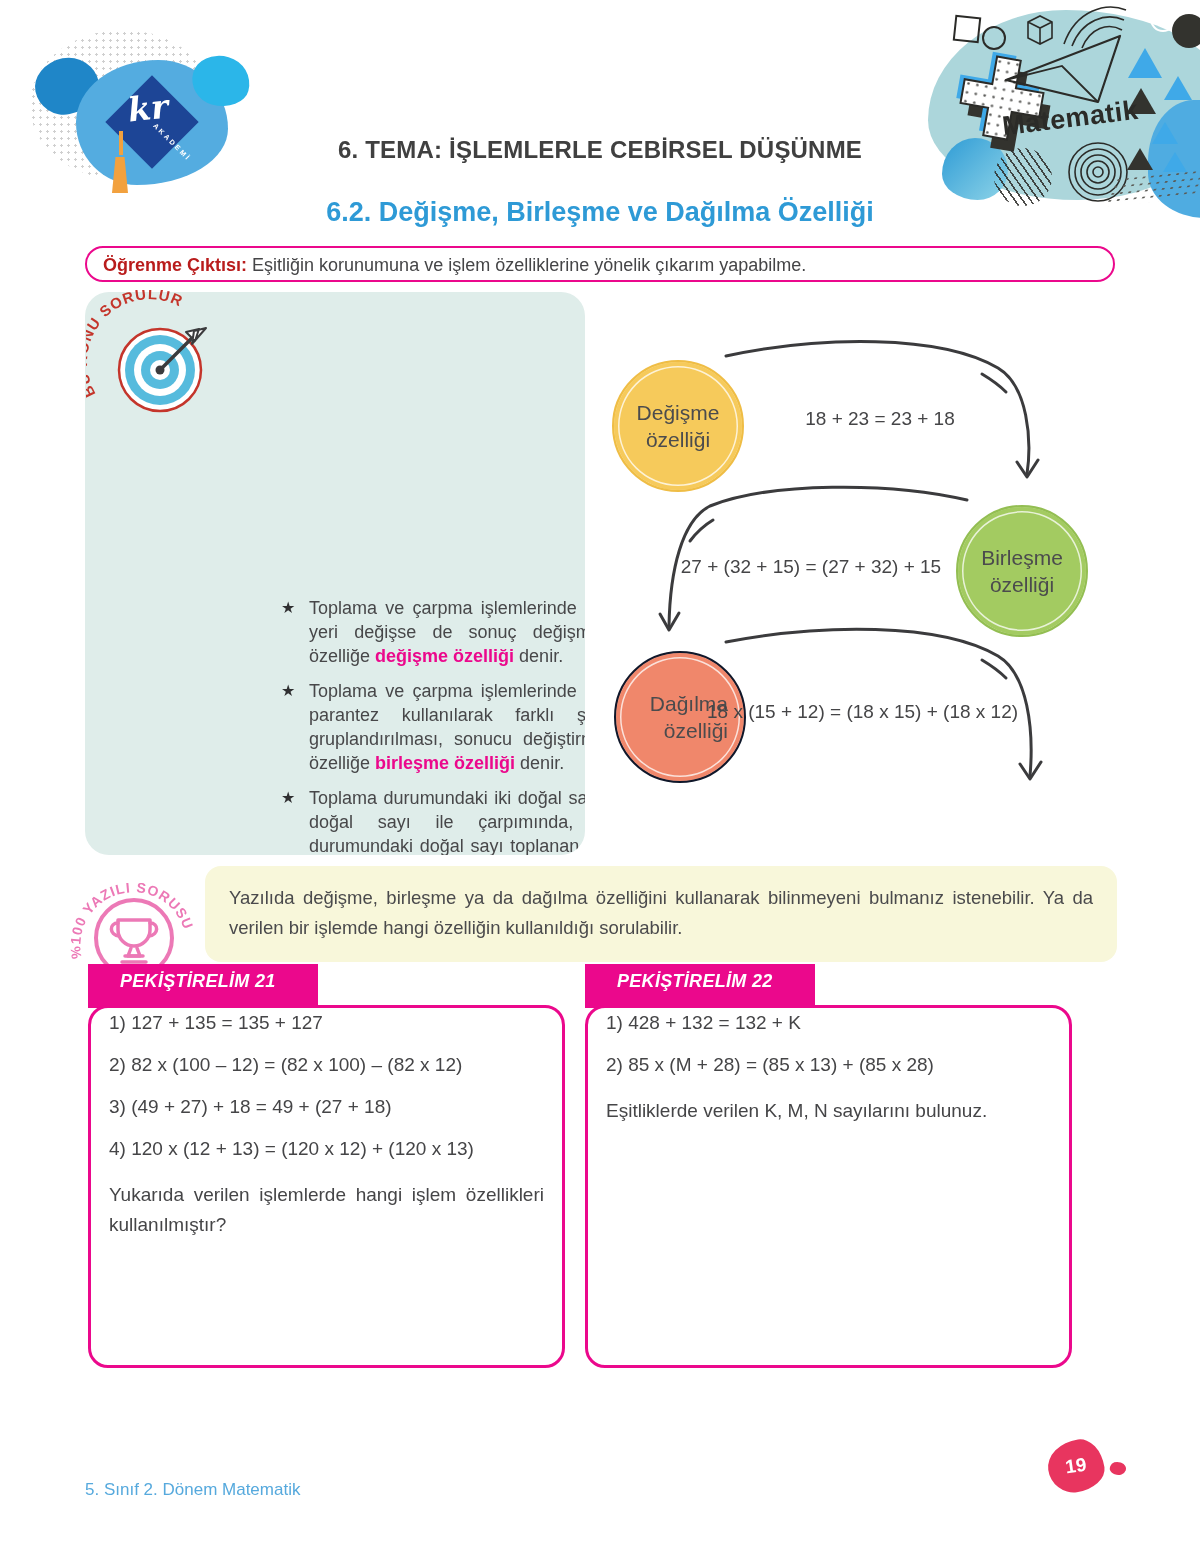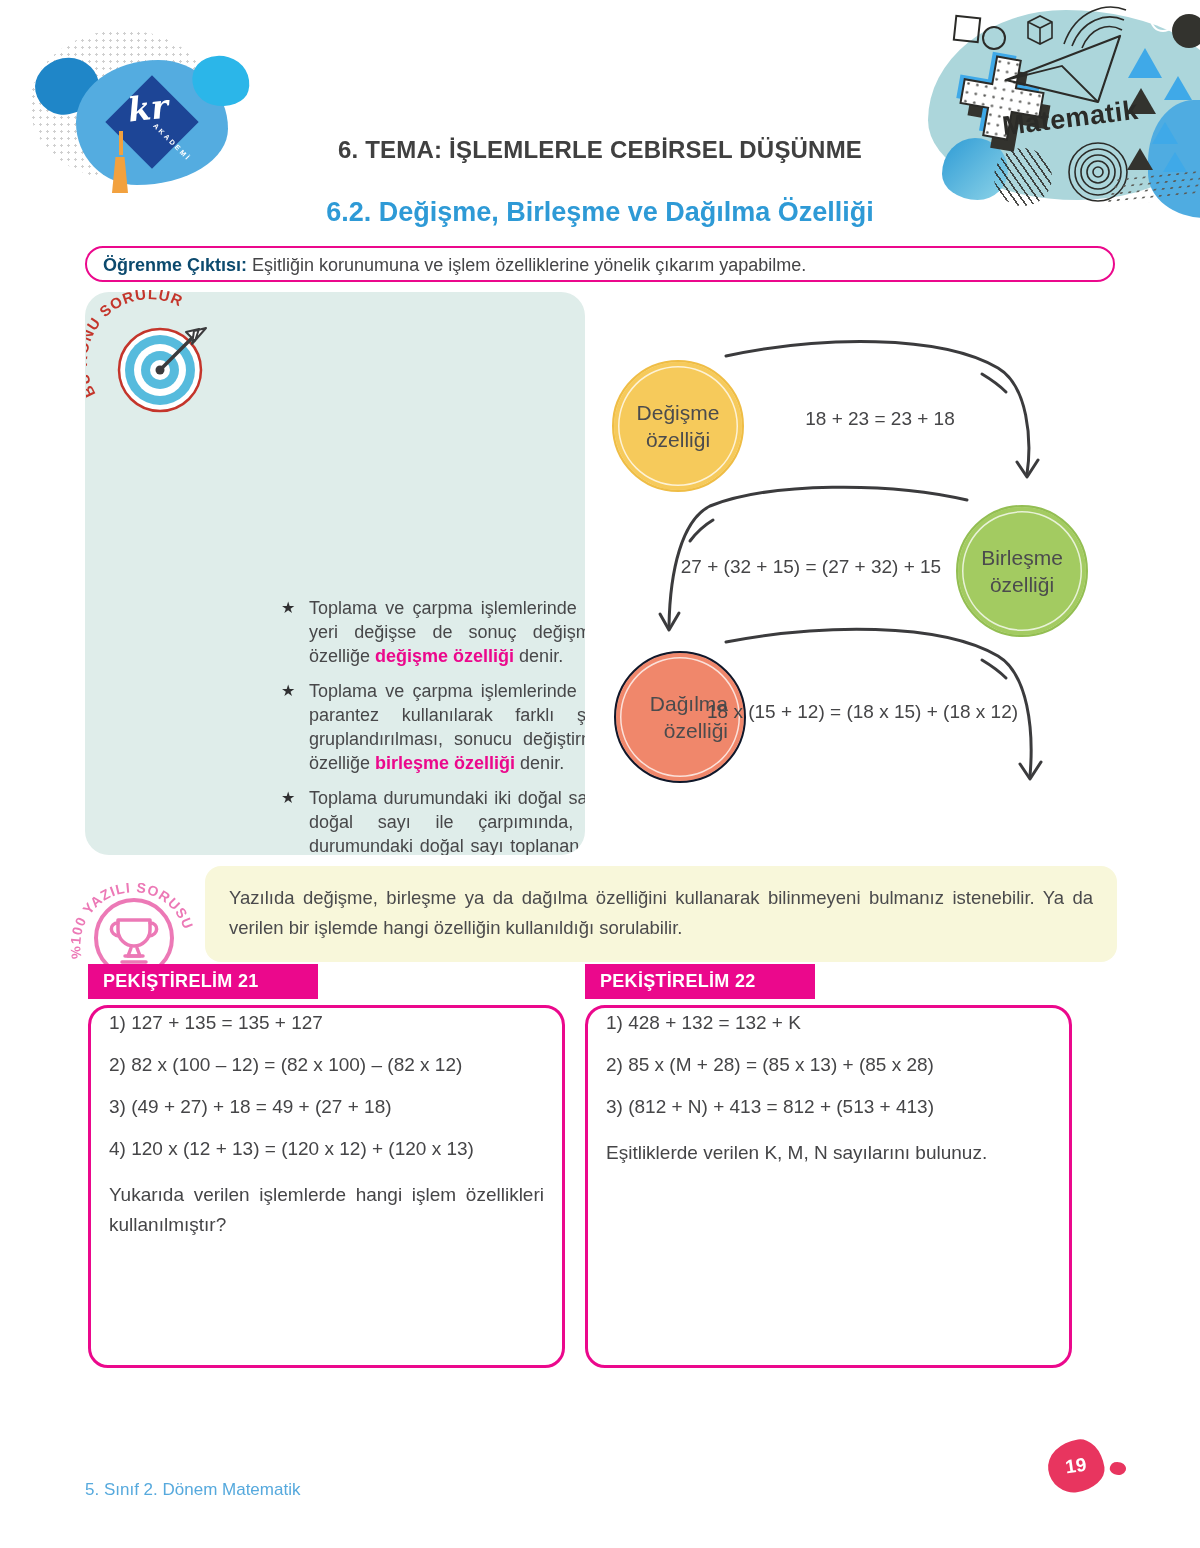--- a/index.html
+++ b/index.html
@@ -46,21 +46,21 @@
   .white-circle{left:230px;top:6px;width:22px;height:22px;border:2px solid #fff;border-radius:50%;}
   .striped-circle{left:74px;top:148px;width:58px;height:58px;border-radius:50%;
       background:repeating-linear-gradient(55deg,#2B2B28 0 1.6px,transparent 1.6px 6.5px);opacity:.85;}
   .dots-patch{left:192px;top:172px;width:92px;height:30px;
       background-image:radial-gradient(#5a5a55 1px,transparent 1.15px);background-size:8px 7px;
       transform:skewX(-28deg) rotate(-6deg);}
 
   
   .outcome-box{left:85px;top:246px;width:1030px;height:36px;background:#fff;border:2.5px solid #EB088C;
       border-radius:18px;line-height:34px;padding-left:16px;font-size:18px;box-sizing:border-box;}
-  .outcome-box b{color:#0c4a6e;}
+  .outcome-box b{color:#b91c1c;}
 
   
   .topic-box{left:85px;top:292px;width:500px;height:563px;background:#DFEDEA;border-radius:24px;overflow:hidden;}
   .bullets{position:absolute;left:196px;top:304px;width:372px;}
   .bullet{position:relative;margin:0 0 11px 0;padding-left:28px;text-align:justify;
       font-size:18px;line-height:24px;color:#474749;}
   .bullet .star{position:absolute;left:0;top:0;color:#2F2F31;font-size:16px;}
   .bullet .hl{color:#EB088C;font-weight:bold;}
 
   
@@ -74,22 +74,22 @@
   .eq{position:absolute;font-size:19px;color:#454547;text-align:center;}
   .eq1{left:180px;top:78px;width:220px;}
   .eq2{left:86px;top:226px;width:270px;}
   .eq3{left:117px;top:366px;width:366px;line-height:31px;text-align:left;}
 
   
   .tip-box{left:205px;top:866px;width:912px;height:96px;background:#F8F7DA;border-radius:16px;
       box-sizing:border-box;padding:17px 24px;font-size:18.5px;line-height:30px;text-align:justify;color:#4A4A4C;}
 
   
-  .ex-header{top:964px;width:230px;height:35px;background:#EB088C;color:#fff;font-weight:bold;
-      font-size:18px;line-height:35px;padding-left:15px;box-sizing:border-box;letter-spacing:.3px;}
+  .ex-header{top:964px;width:230px;height:44px;background:#EB088C;color:#fff;font-weight:bold;
+      font-size:18px;line-height:35px;padding-left:32px;box-sizing:border-box;letter-spacing:.3px;font-style:italic;}
   .ex-box{top:1005px;height:363px;background:#fff;border:3px solid #EB088C;border-radius:20px;
       box-sizing:border-box;padding:4px 18px;font-size:19px;color:#454547;}
   .ex-item{margin:0 0 20px 0;}
   .ex-question{margin:4px 0 0 0;text-align:justify;line-height:30px;}
 
   
   .footer-text{left:85px;top:1480px;font-size:17px;color:#56A9DD;}
   .page-badge{left:1048px;top:1440px;width:56px;height:52px;background:#E8355F;color:#fff;
       border-radius:60% 40% 55% 45% / 50% 60% 40% 50%;transform:rotate(-8deg);
       display:flex;align-items:center;justify-content:center;font-size:19px;font-weight:bold;}
@@ -255,21 +255,20 @@
   <p class="ex-item">2) 82 x (100 – 12) = (82 x 100) – (82 x 12)</p>
   <p class="ex-item">3) (49 + 27) + 18 = 49 + (27 + 18)</p>
   <p class="ex-item">4) 120 x (12 + 13) = (120 x 12) + (120 x 13)</p>
   <p class="ex-question">Yukarıda verilen işlemlerde hangi işlem özellikleri kullanılmıştır?</p>
 </div>
 
 <div class="abs ex-header" style="left:585px">PEKİŞTİRELİM  22</div>
 <div class="abs ex-box" style="left:585px;width:487px">
   <p class="ex-item">1) 428 + 132 = 132 + K</p>
   <p class="ex-item">2) 85 x (M + 28) = (85 x 13) + (85 x 28)</p>
-  <p class="ex-item">3) (812 + N) + 413 = 812 + (513 + 413)</p>
   <p class="ex-question">Eşitliklerde verilen K, M, N sayılarını bulunuz.</p>
 </div>
 
 <div class="abs footer-text">5. Sınıf 2. Dönem Matematik</div>
 <div class="abs page-badge">
     <span>19</span>
   </div>
 <div class="abs page-badge-dot"></div>
 
 </body></html>

